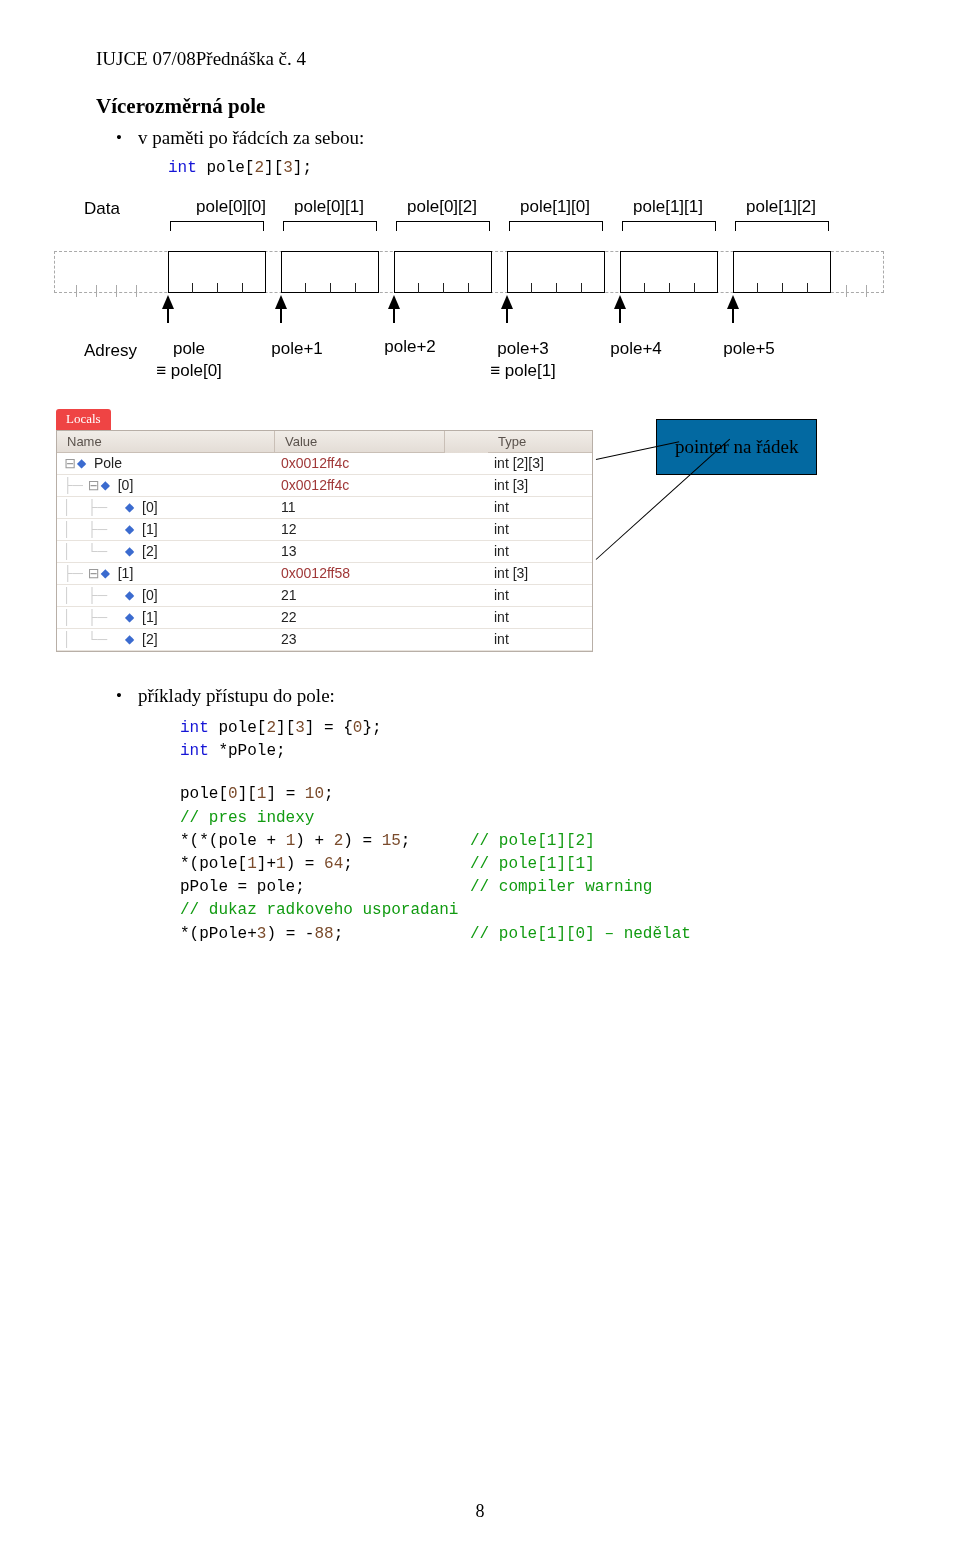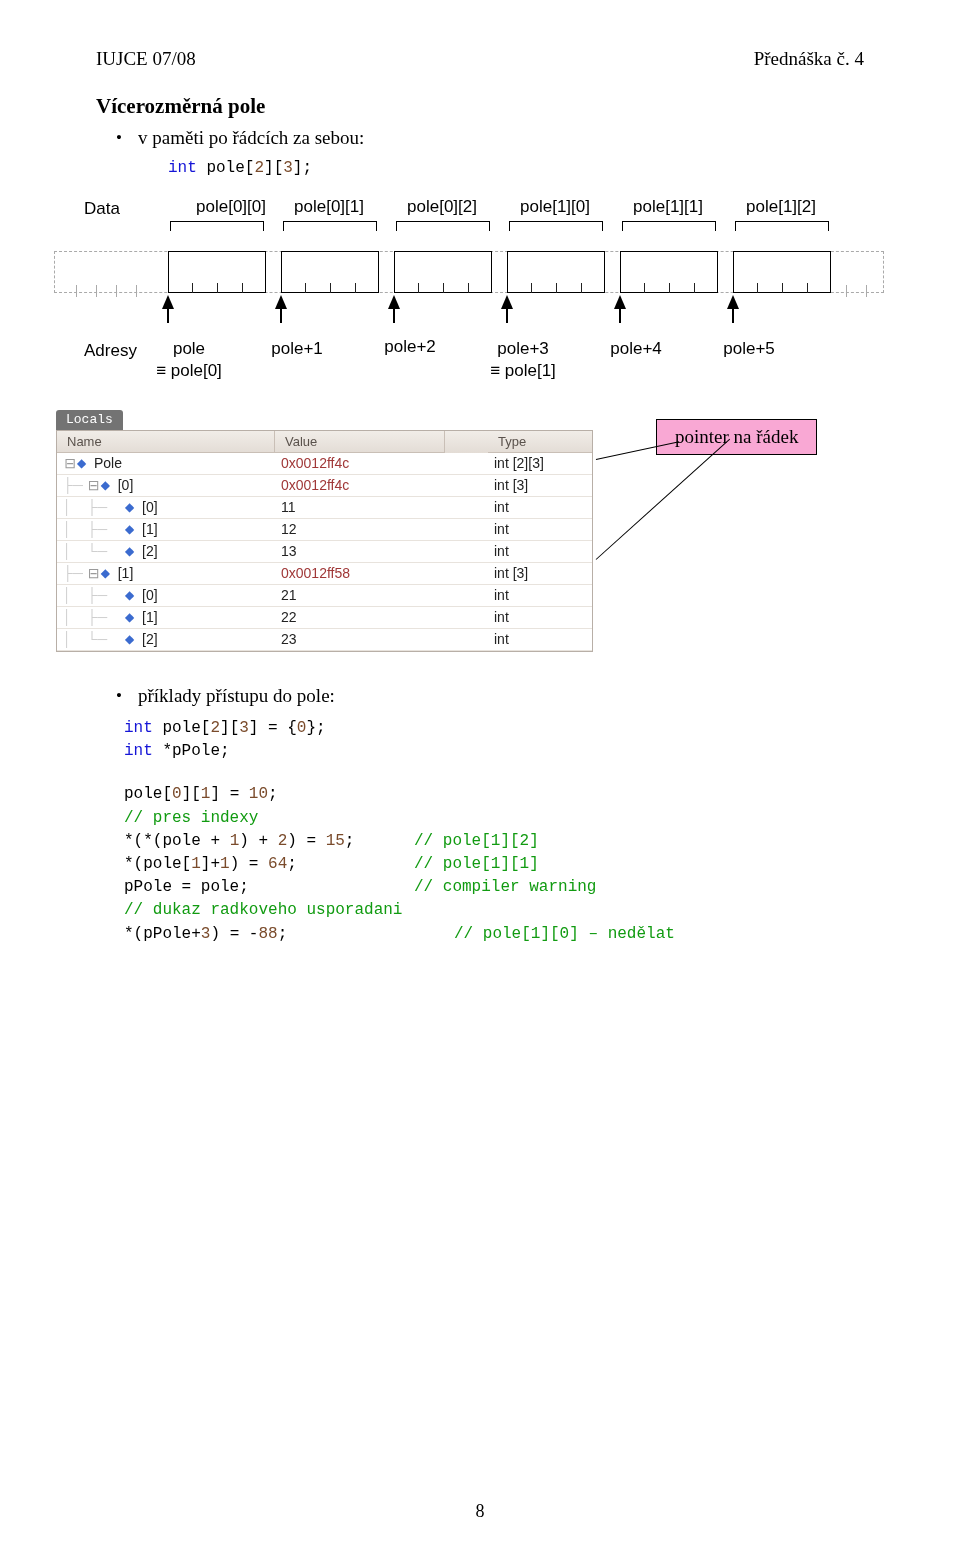--- a/index.html
+++ b/index.html
@@ -11,21 +11,20 @@
     color: #000;
   }
   .page {
     width: 960px;
     min-height: 1546px;
     padding: 48px 96px 40px 96px;
     position: relative;
   }
   .hdr {
     display: flex;
-    justify-content: space-between;
     font-size: 19px;
     margin-bottom: 24px;
   }
   .section-title {
     font-weight: 700;
     font-size: 21px;
     margin-bottom: 8px;
   }
   ul.bul {
     list-style: none;
@@ -48,21 +47,21 @@
     font-family: "Courier New", monospace;
     font-size: 16px;
     margin-left: 72px;
     margin-top: 6px;
   }
   .mono-small .kw { color: #1515d6; }
   .mono-small .num { color: #7a4b2b; }
   .mono-block {
     font-family: "Courier New", monospace;
     font-size: 16px;
-    margin-left: 28px;
+    margin-left: 84px;
     line-height: 1.45;
   }
   .mono-block .kw { color: #1515d6; }
   .mono-block .num { color: #7a4b2b; }
   .mono-block .cm { color: #119b11; }
   .diagram1-wrap {
     margin: 16px 0 4px -12px;
     position: relative;
   }
   .memlabel {
@@ -109,37 +108,37 @@
     border-bottom: 14px solid #000;
   }
   .arrow-line {
     position: absolute;
     border-left: 2px solid #000;
     height: 14px;
   }
   .pointer-box {
     position: absolute;
     border: 1px solid #000;
-    padding: 6px 18px;
+    padding: 16px 18px;
     font-size: 19px;
     font-family: "Times New Roman", serif;
-    background: #f9a8d4;
+    background: #0369a1;
   }
 
   
   .dbg-wrap {
     position: relative;
     margin-top: 10px;
     width: 540px;
   }
   .dbg-tab {
     display: inline-block;
-    background: #737373;
+    background: #ef4444;
     color: #fff;
-    font-family: Liberation Mono, monospace;
+    font-family: Liberation Serif, serif;
     font-size: 13px;
     padding: 2px 10px 3px 10px;
     border-radius: 3px 3px 0 0;
   }
   .dbg-body {
     border: 1px solid #b8afa7;
     width: 537px;
     background: #fff;
   }
   .dbg-head {
@@ -365,20 +364,20 @@
       </div>
     <div style="display:flex;">
         <span style="display:inline-block; width:290px;">*(pole[<span class="num">1</span>]+<span class="num">1</span>) = <span class="num">64</span>;</span>
         <span><span class="cm">// pole[1][1]</span></span>
       </div>
     <div style="display:flex;">
         <span style="display:inline-block; width:290px;">pPole = pole;</span>
         <span><span class="cm">// compiler warning</span></span>
       </div>
     <div><span class="cm">// dukaz radkoveho usporadani</span></div>
-    <div style="display:flex;gap:40px;">
+    <div style="display:flex;">
         <span style="display:inline-block; width:290px;">*(pPole+<span class="num">3</span>) = -<span class="num">88</span>;</span>
         <span><span class="cm">// pole[1][0] – nedělat</span></span>
       </div>
   </div>
 
   <div class="pagenum">8</div>
 </div>
 
 </body></html>

